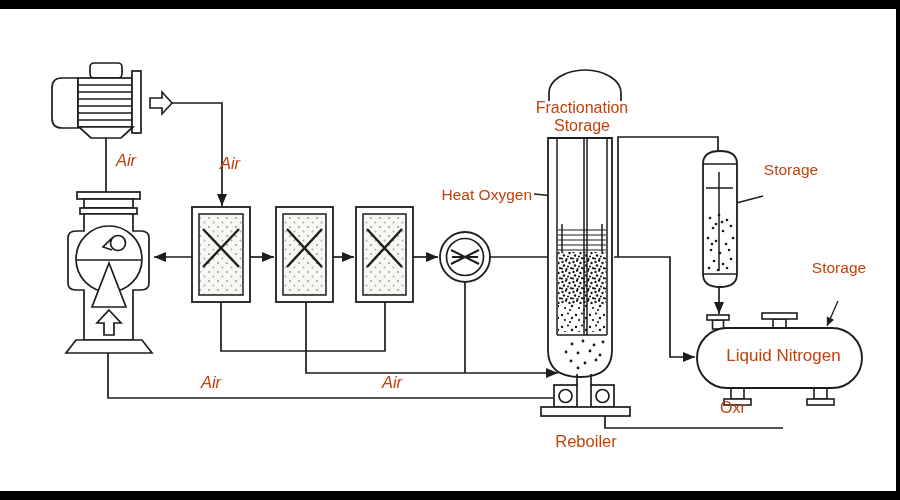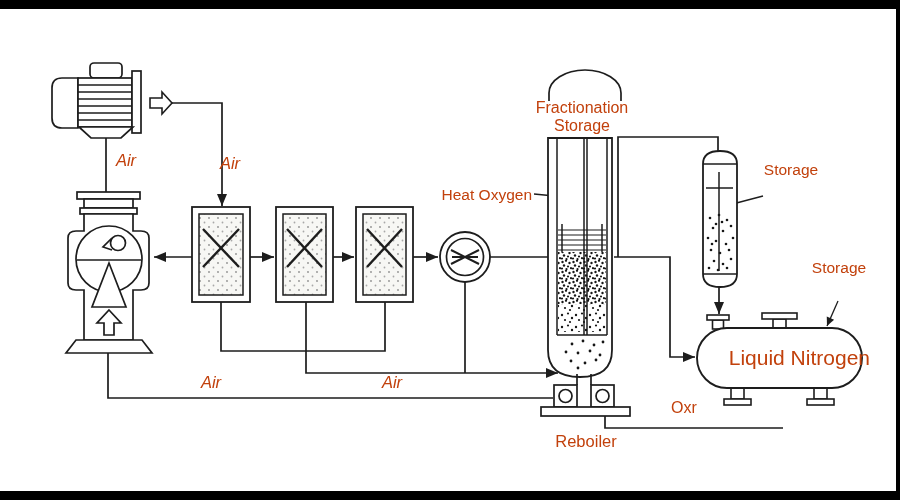--- a/index.html
+++ b/index.html
@@ -8,22 +8,22 @@
     font-family:"Liberation Sans", sans-serif;color:#1d1d1d;
   }
   #art{position:absolute;left:0;top:0;}
   .lbl{position:absolute;color:#c2410c;white-space:nowrap;}
   .c{text-align:center;}
   .air{font-size:16.5px;font-style:italic;}
   .frac{left:502px;top:99px;width:160px;font-size:16px;line-height:18px;}
   .heatox{left:420px;top:186px;width:112px;text-align:right;font-size:15.5px;}
   .lox{left:741px;top:160px;width:100px;font-size:15.5px;line-height:19px;}
   .lin{left:789px;top:258px;width:100px;font-size:15.5px;line-height:19px;}
-  .ln2{left:697px;top:346px;width:173px;font-size:21px;text-align:right;}
-  .oxr{left:654px;top:399px;width:60px;font-size:16px;}
+  .ln2{left:697px;top:346px;width:173px;font-size:17px;}
+  .oxr{left:703px;top:399px;width:60px;font-size:16px;}
   .reb{left:536px;top:432px;width:100px;font-size:16.5px;}
 </style>
 </head>
 <body>
 
 <div id="stage">
 
 <svg id="art" width="900" height="500" viewBox="0 0 900 500">
   <defs>
     <marker id="ah" markerUnits="userSpaceOnUse" markerWidth="14" markerHeight="12" refX="13" refY="6" orient="auto">

